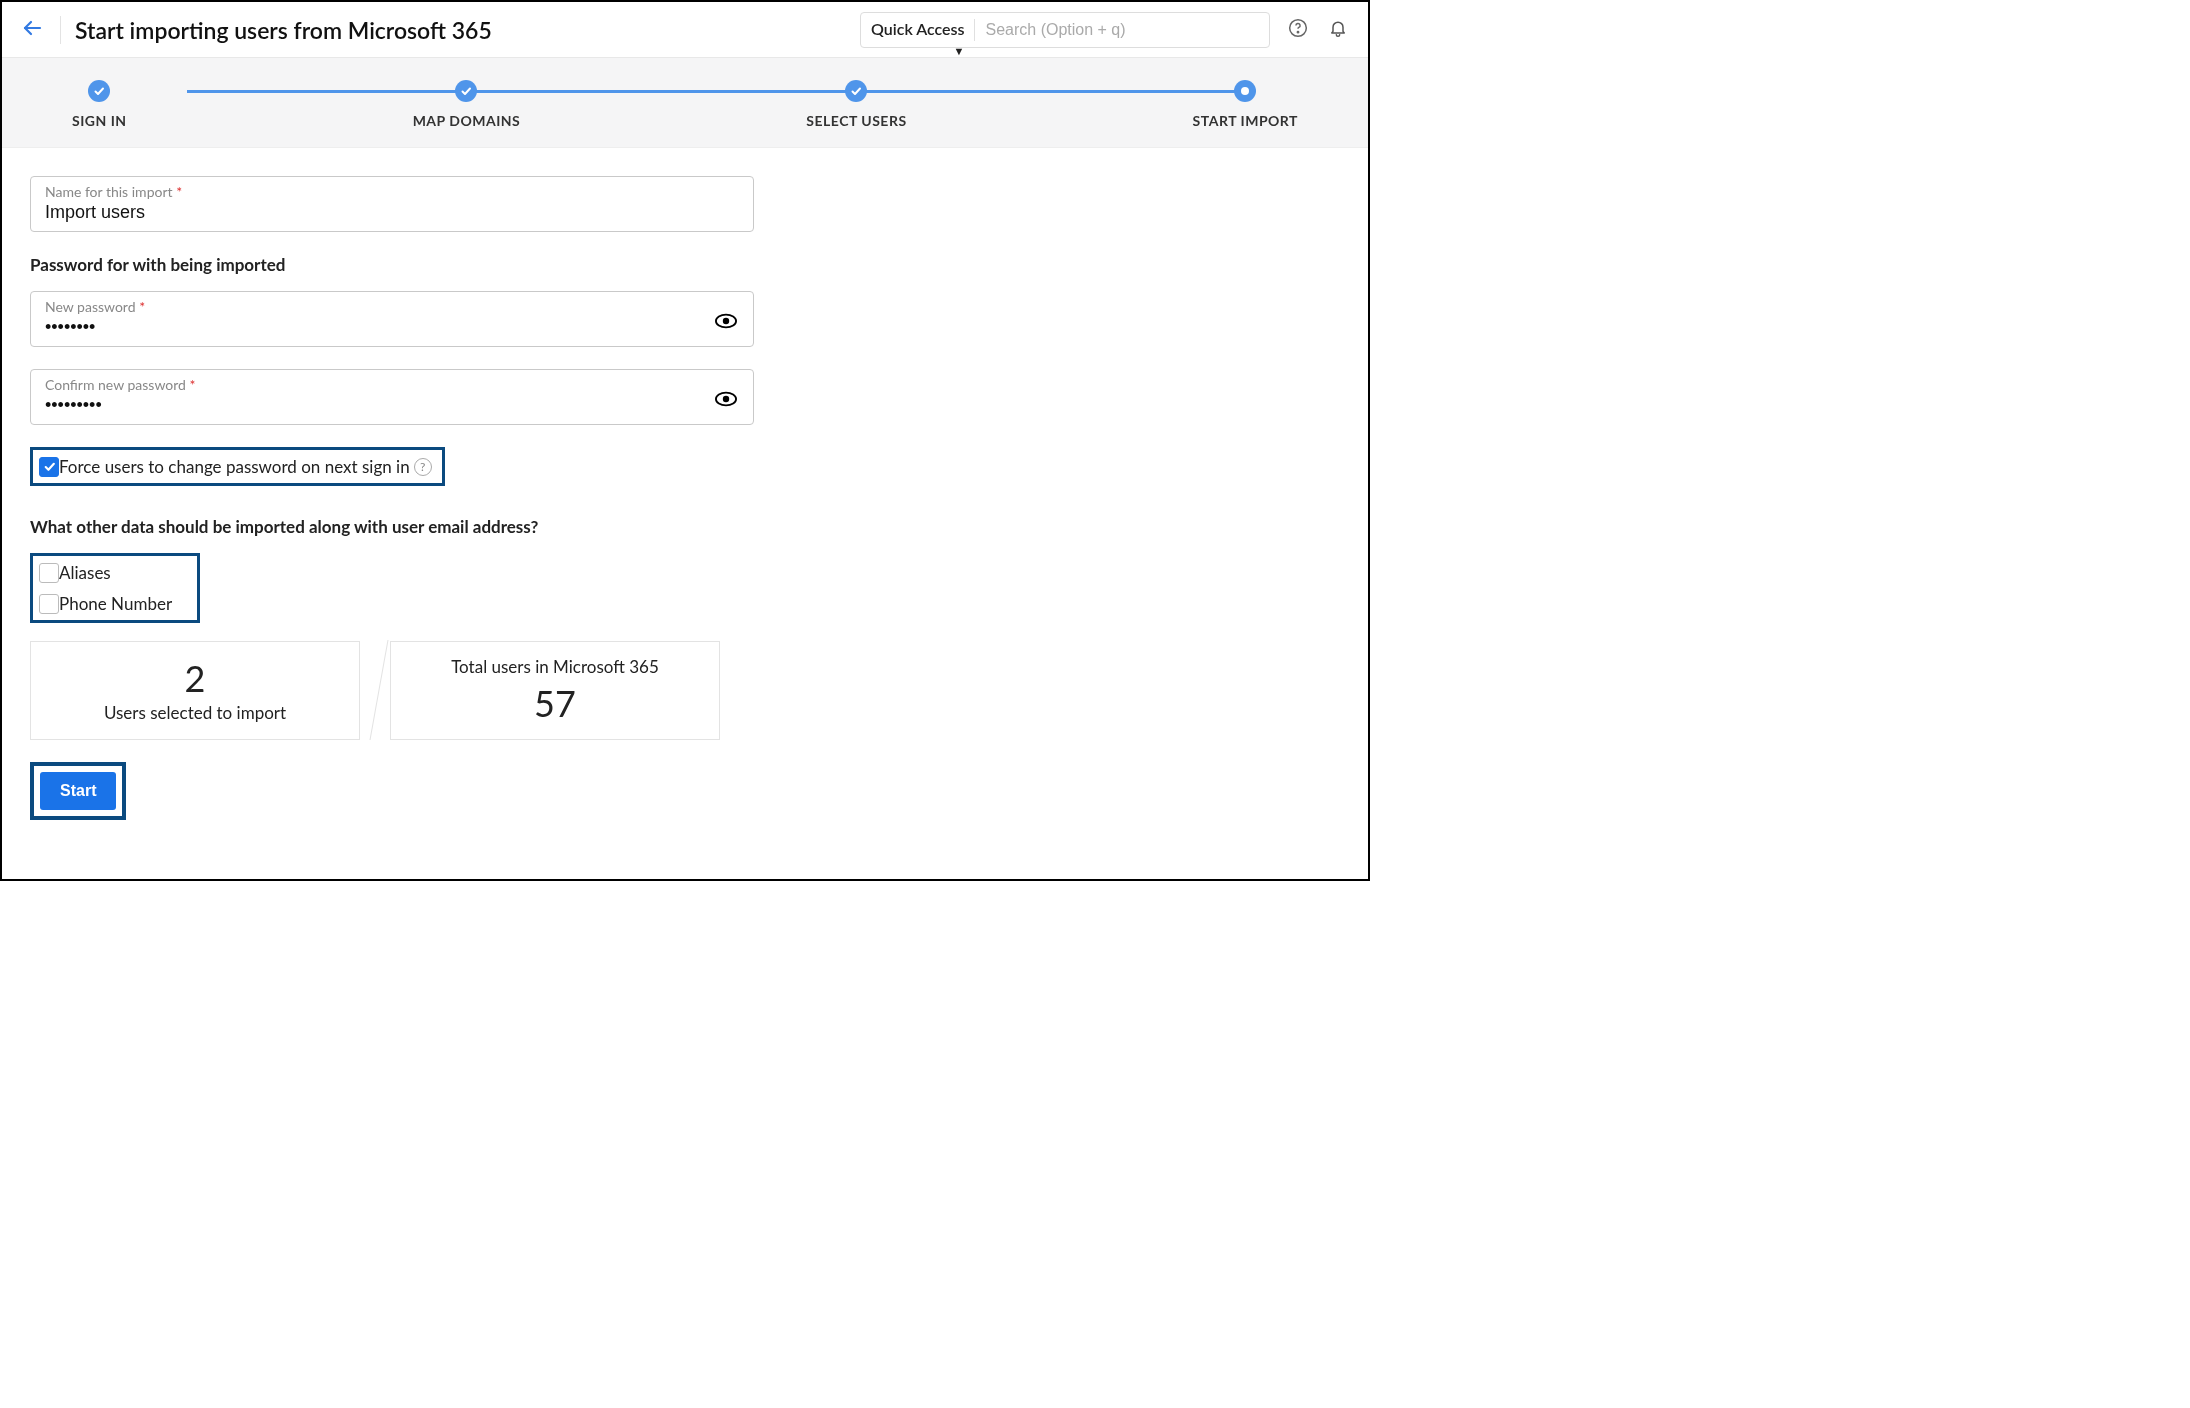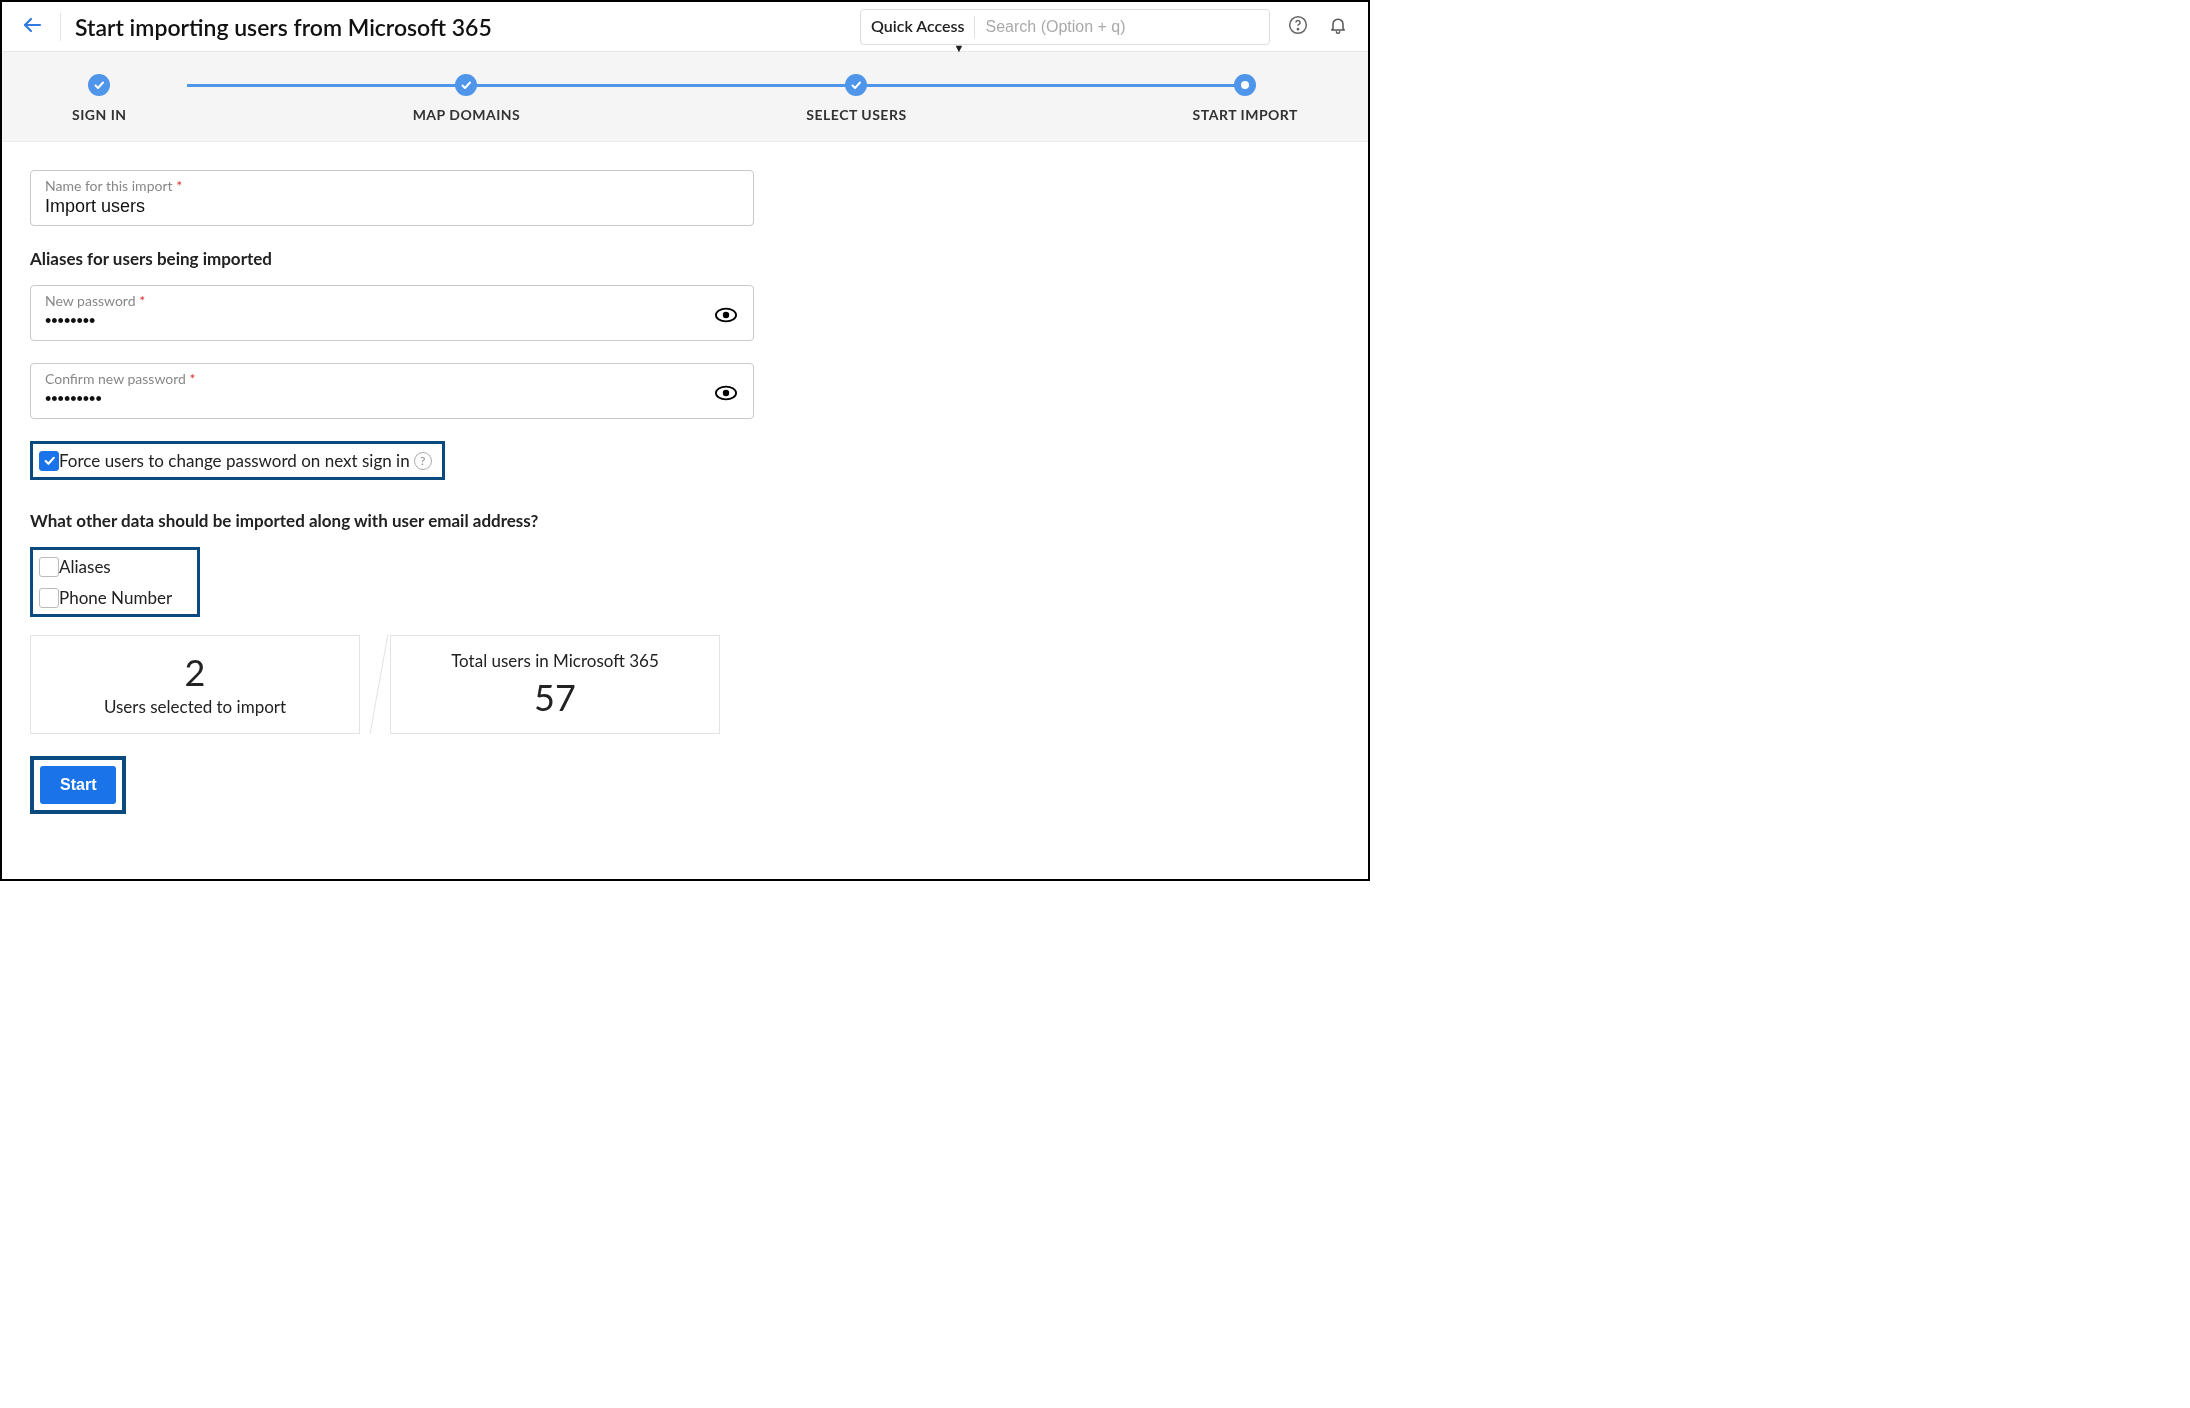--- a/index.html
+++ b/index.html
@@ -11,21 +11,21 @@
     width: 1370px;
     height: 881px;
     overflow: hidden;
   }
   
   .header {
     display: flex;
     align-items: center;
     padding: 8px 14px;
     border-bottom: 1px solid #e8e8e8;
-    height: 50px;
+    height: 56px;
   }
   .back-btn {
     color: #337ae2;
     padding: 4px 10px 4px 4px;
     margin-right: 6px;
     cursor: pointer;
   }
   .vdiv {
     width: 1px;
     height: 28px;
@@ -296,21 +296,21 @@
   </div>
 </div>
 
 <div class="content">
 
   <div class="field">
     <div class="field-label"><span>Name for this import</span> <span class="req">*</span></div>
     <input class="field-input" value="Import users" style="">
   </div>
 
-  <div class="section-heading">Aliases for users being imported</div>
+  <div class="section-heading">Password for with being imported</div>
 
   <div class="field">
     <div class="field-label"><span>New password</span> <span class="req">*</span></div>
     <div class="pwd-row">
       <input class="field-input" value="••••••••" style="">
     </div>
     <span class="eye-btn">
       <svg width="22" height="16" viewBox="0 0 24 16" fill="#000">
           <ellipse cx="12" cy="8" rx="11" ry="7" fill="none" stroke="#000" stroke-width="2"></ellipse>
           <circle cx="12" cy="8" r="3.5"></circle>

